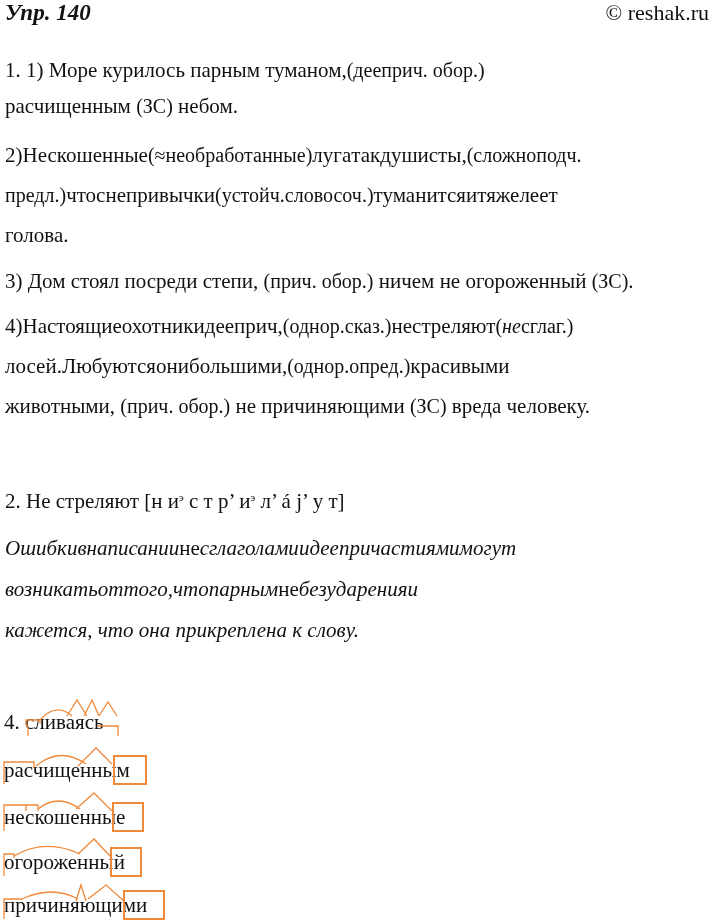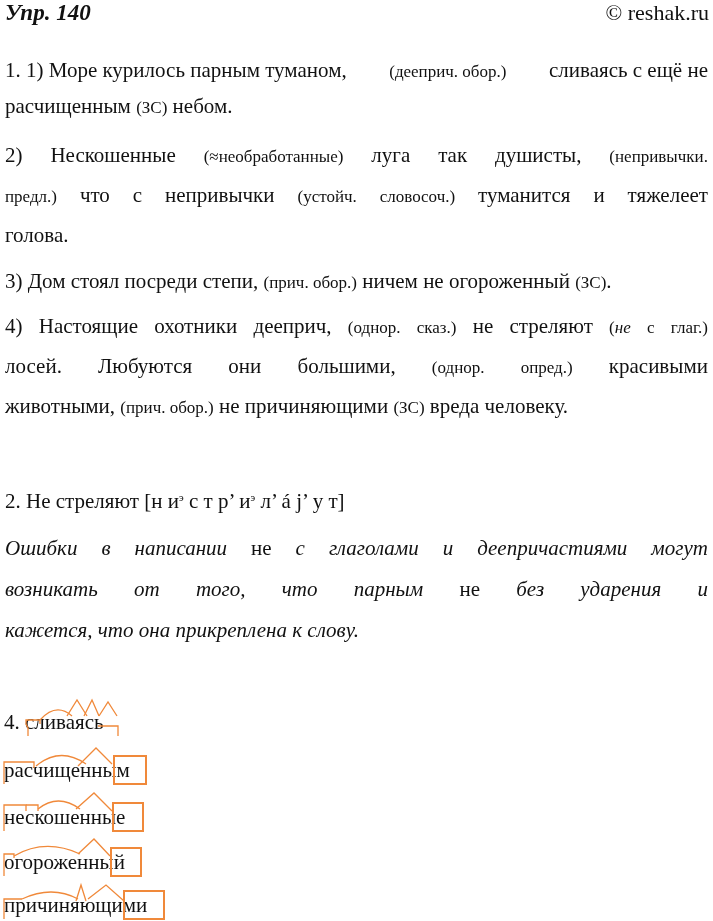--- a/index.html
+++ b/index.html
@@ -14,22 +14,22 @@
   }
   .hdr-src {
     position: absolute; right: 4px; top: 0px;
     font-size: 22px;
     font-family: Liberation Serif, serif;
   }
   .line {
     position: absolute; left: 5px; width: 703px;
     font-size: 21px; white-space: nowrap; line-height: 26px;
   }
-  .just { display: flex; justify-content: space-between; align-items: baseline; }
-  .sm { font-size: 17px; }
+  .just { display: flex; align-items: baseline; }
+  .sm { font-size: 20px; }
   .it { font-style: italic; }
   sup.e { font-size: 11px; vertical-align: 7px; line-height: 0; }
 
   .morph-row {
     position: absolute; left: 0; height: 44px; width: 220px;
   }
   .morph-row .word {
     position: absolute; left: 4px; bottom: 4px;
     font-size: 21px; line-height: 24px; white-space: nowrap;
   }
@@ -37,36 +37,35 @@
 </style>
 </head>
 <body>
 
 <div class="hdr-title">Упр. 140</div>
 <div class="hdr-src">© reshak.ru</div>
 
 <div class="line just" style="top:57px">
   <span>1. 1) Море курилось парным туманом,</span>
   <span class="sm">(дееприч. обор.)</span>
-  <span>сливаясь с ещё не</span>
 </div>
 <div class="line" style="top:93px">
   <span>расчищенным</span>
   <span class="sm">(ЗС)</span>
   <span>небом.</span>
 </div>
 
 <div class="line just" style="top:142px">
   <span>2)</span>
   <span>Нескошенные</span>
   <span class="sm">(≈необработанные)</span>
   <span>луга</span>
   <span>так</span>
   <span>душисты,</span>
-  <span class="sm">(непривычки.</span>
+  <span class="sm">(сложноподч.</span>
 </div>
 <div class="line just" style="top:182px">
   <span class="sm">предл.)</span>
   <span>что</span>
   <span>с</span>
   <span>непривычки</span>
   <span class="sm">(устойч.</span>
   <span class="sm">словосоч.)</span>
   <span>туманится</span>
   <span>и</span>

